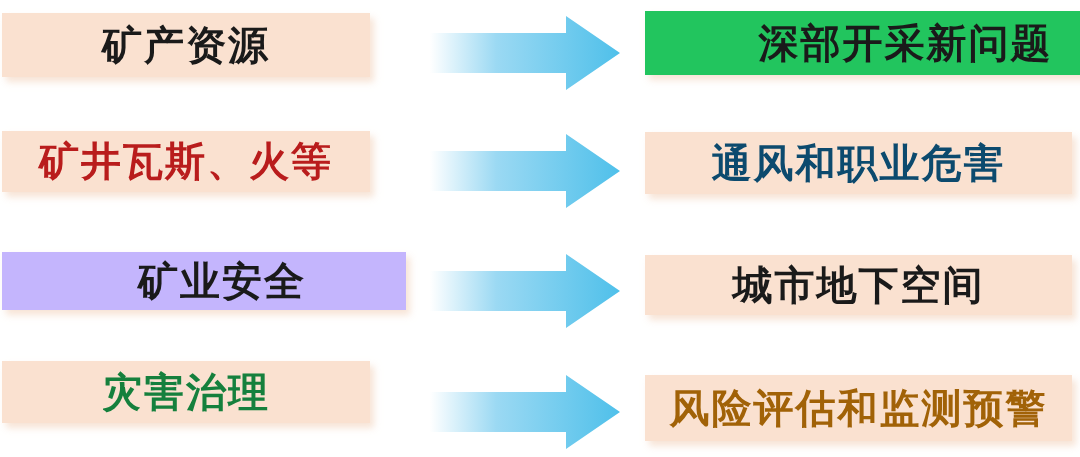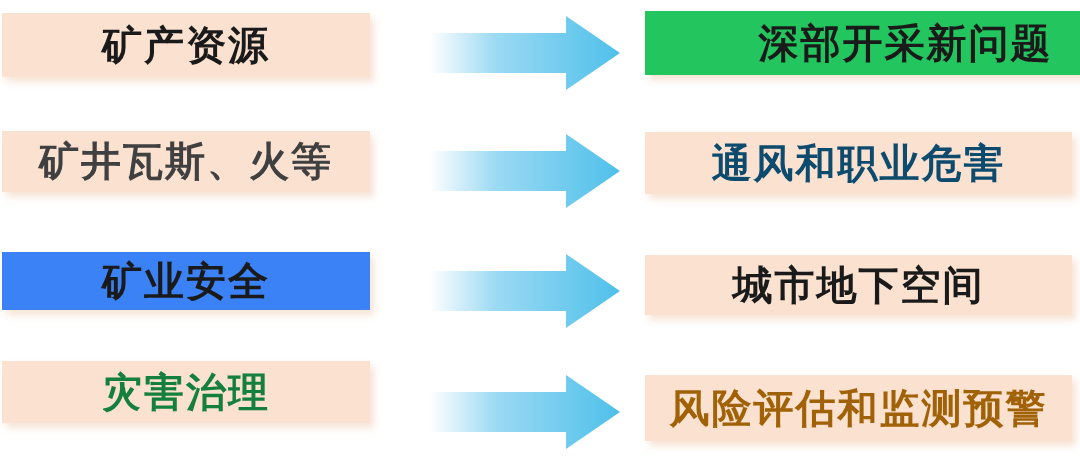--- a/index.html
+++ b/index.html
@@ -60,36 +60,36 @@
           <stop offset="0.35" stop-color="#9BD9F3"></stop>
           <stop offset="1" stop-color="#4FC0EA"></stop>
         </linearGradient>
       </defs>
       <polygon points="0,17 136,17 136,0 190,37 136,74 136,57 0,57" fill="url(#g1)"></polygon>
     </svg>
     <div class="box right-box" style="background: #22c55e; color: rgb(26, 26, 26); padding-left: 47px;">深部开采新问题</div>
   </div>
 
   <div class="row r2">
-    <div class="box left-box" style="background: rgb(250, 225, 208); color: #404040;">矿井瓦斯、火等</div>
+    <div class="box left-box" style="background: rgb(250, 225, 208); color: #b91c1c;">矿井瓦斯、火等</div>
     <svg class="arrow" viewBox="0 0 190 74" preserveAspectRatio="none">
       <defs>
         <linearGradient id="g2" x1="0" y1="0" x2="1" y2="0">
           <stop offset="0" stop-color="#FFFFFF"></stop>
           <stop offset="0.35" stop-color="#9BD9F3"></stop>
           <stop offset="1" stop-color="#4FC0EA"></stop>
         </linearGradient>
       </defs>
       <polygon points="0,17 136,17 136,0 190,37 136,74 136,57 0,57" fill="url(#g2)"></polygon>
     </svg>
     <div class="box right-box" style="background: rgb(250, 225, 208); color: #0c4a6e;">通风和职业危害</div>
   </div>
 
   <div class="row r3">
-    <div class="box left-box" style="background: #3b82f6; color: rgb(26, 26, 26);">矿业安全</div>
+    <div class="box left-box" style="background: #c4b5fd; color: rgb(26, 26, 26); padding-left: 36px;">矿业安全</div>
     <svg class="arrow" viewBox="0 0 190 74" preserveAspectRatio="none">
       <defs>
         <linearGradient id="g3" x1="0" y1="0" x2="1" y2="0">
           <stop offset="0" stop-color="#FFFFFF"></stop>
           <stop offset="0.35" stop-color="#9BD9F3"></stop>
           <stop offset="1" stop-color="#4FC0EA"></stop>
         </linearGradient>
       </defs>
       <polygon points="0,17 136,17 136,0 190,37 136,74 136,57 0,57" fill="url(#g3)"></polygon>
     </svg>

